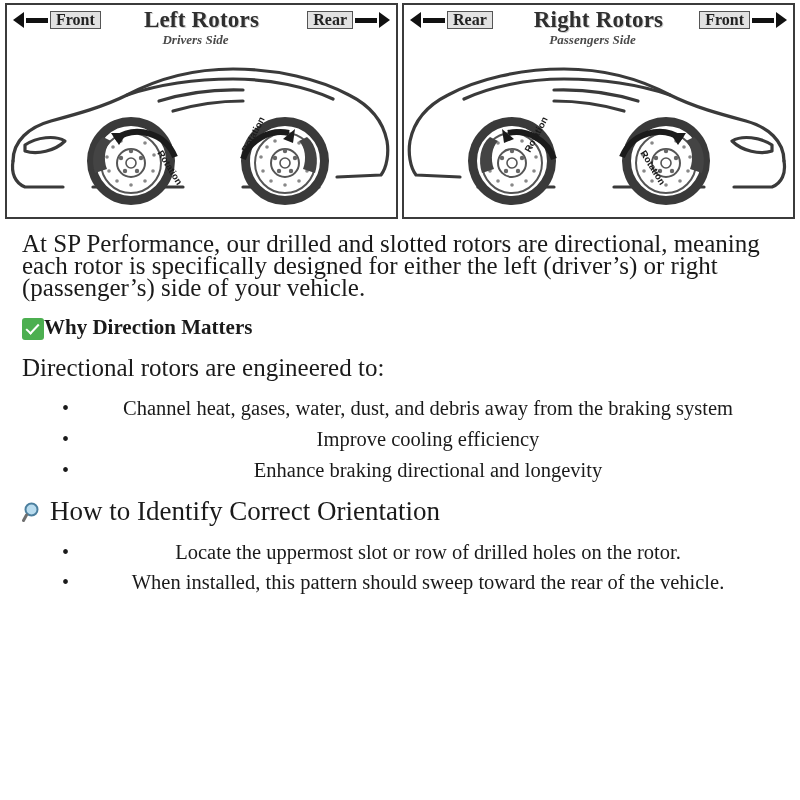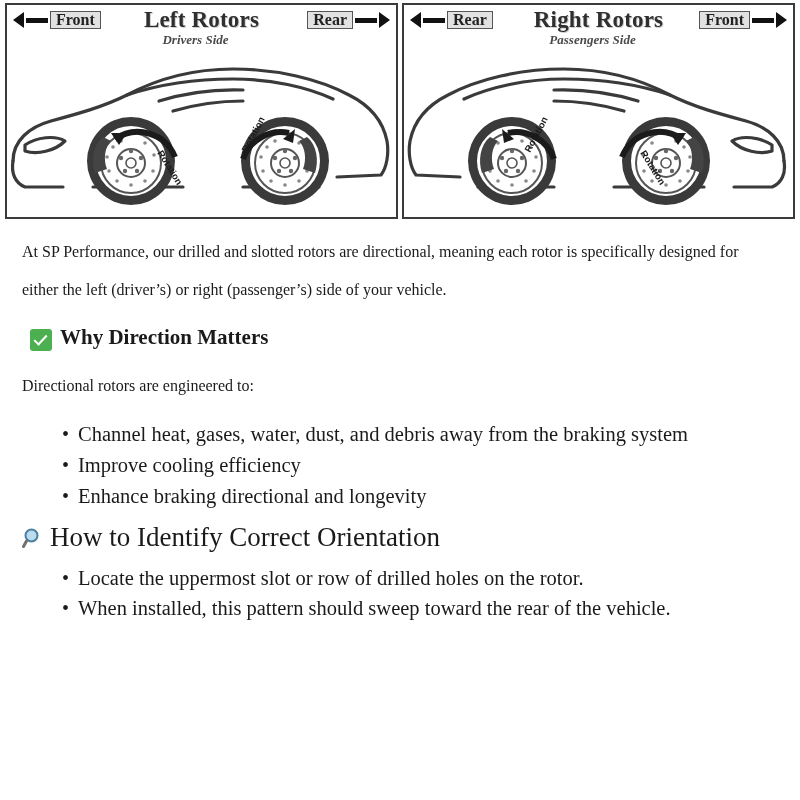--- a/index.html
+++ b/index.html
@@ -106,29 +106,28 @@
   }
 
   .car-svg { position: absolute; left: 0; top: 36px; }
 
   
   .body {
     padding: 14px 22px 0 22px;
     box-sizing: border-box;
   }
   p.para {
-    font-size: 16px;
-    line-height: 38px;
+    font-size: 25px;
+    line-height: 22px;
     margin: 0 0 14px 0;
   }
   .head-row {
     display: flex;
-    align-items: flex-end;
-    gap: 8px;
-    margin: 4px 0 16px 8px;
+    align-items: center;
+    margin: 4px 0 16px 0;
   }
   .check-badge {
     display: inline-block;
     width: 22px; height: 22px;
     background: #4caf50;
     border-radius: 3px;
     position: relative;
     margin-top: 3px;
     flex: 0 0 auto;
   }
@@ -157,20 +156,21 @@
     margin-top: 4px;
   }
   .subhead-text {
     font-size: 27px;
     line-height: 28px;
   }
   ul.bullets {
     margin: 0 0 12px 0;
     padding-left: 40px;
     list-style: none;
+    text-align: center;
   }
   ul.bullets li {
     font-size: 20.5px;
     line-height: 30px;
     position: relative;
     padding-left: 16px;
     margin-bottom: 1px;
   }
   ul.bullets li::before {
     content: "\2022";

